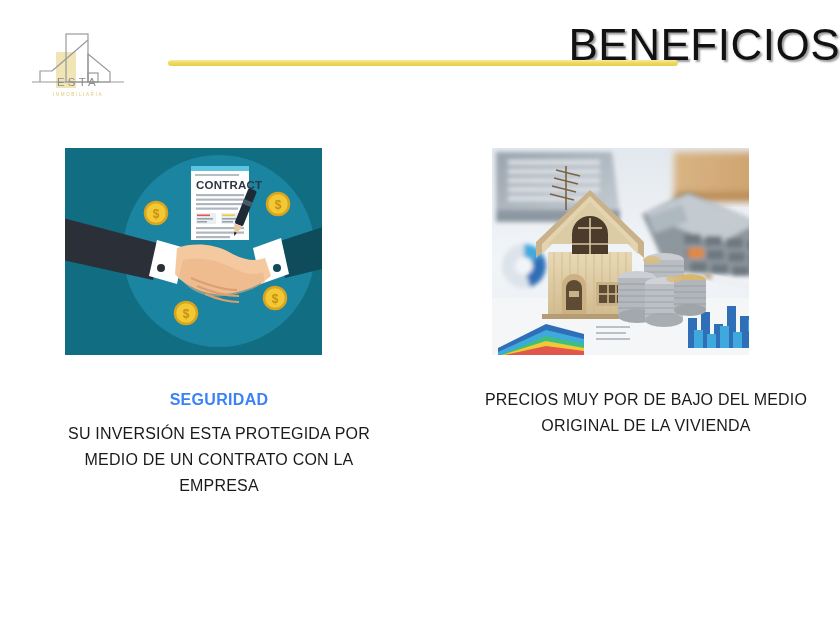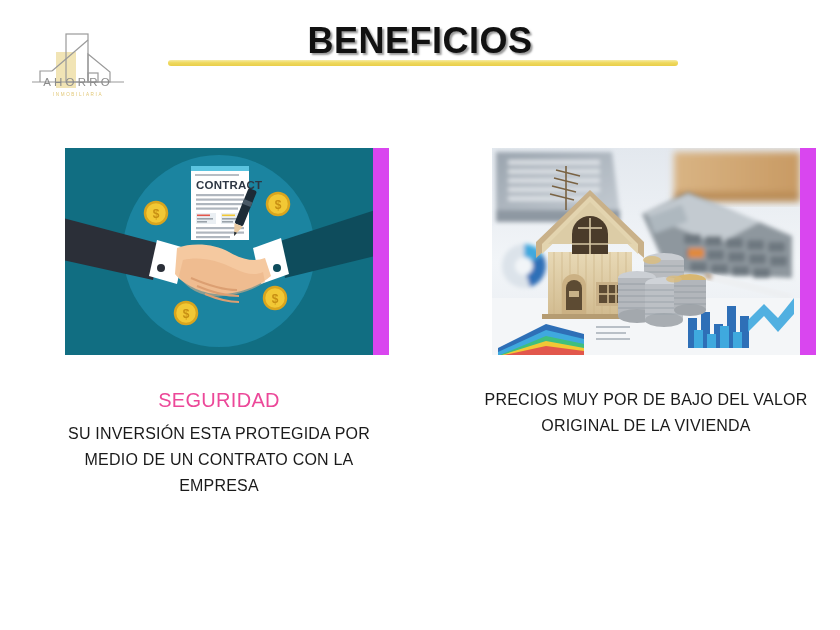--- a/index.html
+++ b/index.html
@@ -47,23 +47,23 @@
     text-align: center;
     font-size: 4.6px;
     letter-spacing: 1.6px;
     color: #e2c878;
   }
 
   #slide-title {
     position: absolute;
     left: 0; top: 20px;
     width: 840px;
-    text-align: center;
-    font-size: 36px;
-    font-weight: bold;
+    text-align: right;
+    font-size: 44px;
+    font-weight: normal;
     letter-spacing: 0.5px;
     color: #111111;
     text-shadow: 2px 2px 2px rgba(120,120,120,0.75);
   }
 
   #title-underline {
     position: absolute;
     left: 168px; top: 60px;
     width: 510px; height: 6px;
     background: linear-gradient(to bottom, #F6EBA4 0%, #EFD95F 45%, #E9CE49 100%);
@@ -72,40 +72,40 @@
 
   
   .card {
     position: absolute;
     top: 148px;
   }
   #card-seguridad { left: 65px;  width: 308px; }
   #card-ahorro    { left: 492px; width: 308px; }
 
   .card-figure {
-    width: 324px;
+    width: 257px;
     height: 207px;
     overflow: hidden;
     position: relative;
     background: #d946ef;
   }
   .card-figure svg { display: block; }
 
   .card-caption {
     width: 350px;
     margin-left: -21px;
     margin-top: 32px;
     text-align: center;
     line-height: 26px;
   }
   .card-heading {
-    font-size: 20px;
-    font-weight: normal;
+    font-size: 16px;
+    font-weight: bold;
     letter-spacing: 0.3px;
-    color: #ec4899;
+    color: #3b82f6;
   }
   .card-body {
     font-size: 16px;
     font-weight: normal;
     letter-spacing: 0.2px;
     color: #1a1a1a;
     margin-top: 8px;
   }
 </style>
 </head>
@@ -119,21 +119,21 @@
       <g fill="none" stroke="#9a9a9a" stroke-width="1.2">
         <rect x="44" y="8" width="22" height="48"></rect>
         <path d="M66 28 L88 46 L88 56 L66 56 Z"></path>
         <rect x="66" y="47" width="10" height="9"></rect>
         <path d="M18 56 L18 45 L30 45"></path>
         <path d="M30 45 L66 14"></path>
         <path d="M10 56 L102 56"></path>
       </g>
     </svg>
   </div>
-  <div id="brand-name">AHORRO</div>
+  <div id="brand-name">ESTA</div>
   <div id="brand-tagline">INMOBILIARIA</div>
 
   <div id="slide-title">BENEFICIOS</div>
   <div id="title-underline"></div>
 </div>
 
 <div class="card" id="card-seguridad">
 
   <div class="card-figure">
     <svg width="308" height="207" viewBox="0 0 308 207" xmlns="http://www.w3.org/2000/svg">
@@ -451,15 +451,15 @@
           </g>
         </g>
 
         <ellipse cx="160" cy="112" rx="9" ry="4" fill="#D9BD80" opacity="0.85"></ellipse>
         <ellipse cx="182" cy="131" rx="8" ry="3.5" fill="#D9BD80" opacity="0.8"></ellipse>
       </g>
     </svg>
   </div>
 
   <div class="card-caption">
-    <div class="card-body">PRECIOS MUY POR DE BAJO DEL VALOR ORIGINAL DE LA VIVIENDA</div>
+    <div class="card-body">PRECIOS MUY POR DE BAJO DEL MEDIO ORIGINAL DE LA VIVIENDA</div>
   </div>
 </div>
 
 </body></html>

